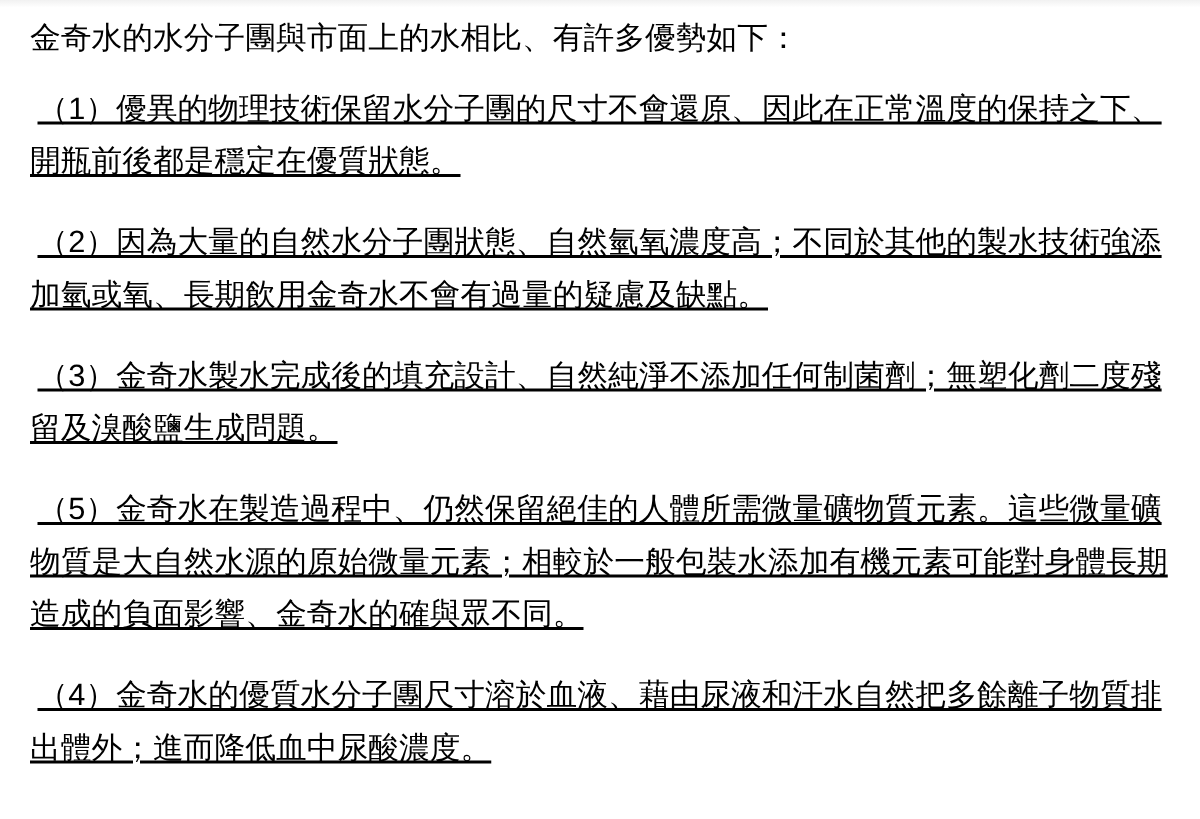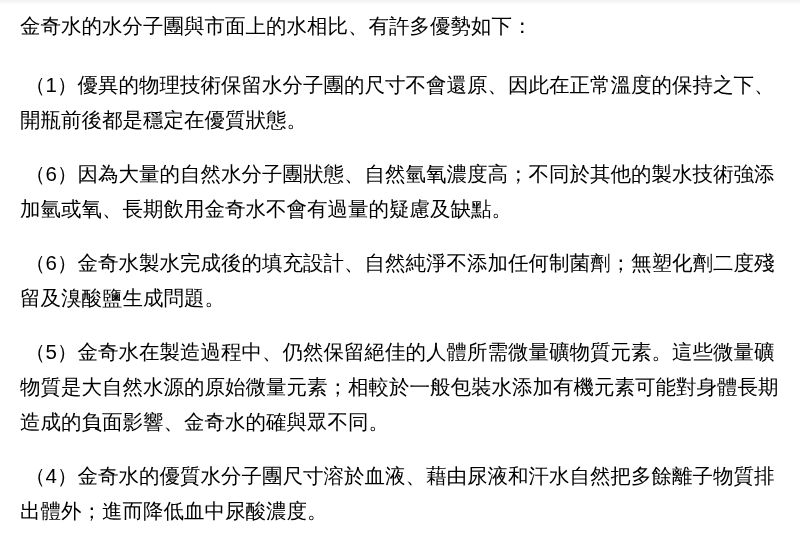--- a/index.html
+++ b/index.html
@@ -23,34 +23,35 @@
     line-height: 35px;
     letter-spacing: 0;
     text-align: left;
     word-break: normal;
     overflow-wrap: break-word;
   }
   .doc p {
     margin: 0 0 19px 0;
   }
   .doc p.intro {
-    margin-bottom: 24px;
+    margin-bottom: 12px;
   }
   .doc p.numbered {
     text-indent: 5px;
+    text-decoration: underline;
   }
 </style>
 </head>
 <body>
 
 <main class="doc">
   <p class="intro">金奇水的水分子團與市面上的水相比、有許多優勢如下：</p>
 
   <p class="numbered">（1）優異的物理技術保留水分子團的尺寸不會還原、因此在正常溫度的保持之下、開瓶前後都是穩定在優質狀態。</p>
 
-  <p class="numbered">（6）因為大量的自然水分子團狀態、自然氫氧濃度高；不同於其他的製水技術強添加氫或氧、長期飲用金奇水不會有過量的疑慮及缺點。</p>
+  <p class="numbered">（2）因為大量的自然水分子團狀態、自然氫氧濃度高；不同於其他的製水技術強添加氫或氧、長期飲用金奇水不會有過量的疑慮及缺點。</p>
 
-  <p class="numbered">（6）金奇水製水完成後的填充設計、自然純淨不添加任何制菌劑；無塑化劑二度殘留及溴酸鹽生成問題。</p>
+  <p class="numbered">（3）金奇水製水完成後的填充設計、自然純淨不添加任何制菌劑；無塑化劑二度殘留及溴酸鹽生成問題。</p>
 
   <p class="numbered">（5）金奇水在製造過程中、仍然保留絕佳的人體所需微量礦物質元素。這些微量礦物質是大自然水源的原始微量元素；相較於一般包裝水添加有機元素可能對身體長期造成的負面影響、金奇水的確與眾不同。</p>
 
   <p class="numbered">（4）金奇水的優質水分子團尺寸溶於血液、藉由尿液和汗水自然把多餘離子物質排出體外；進而降低血中尿酸濃度。</p>
 </main>
 
 </body></html>

